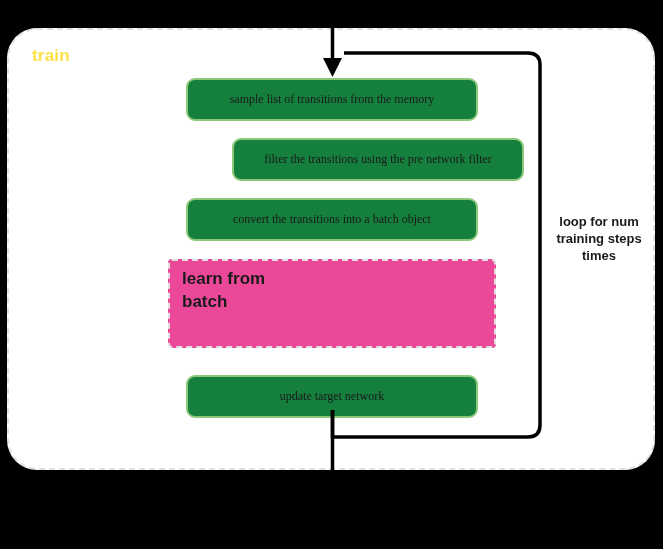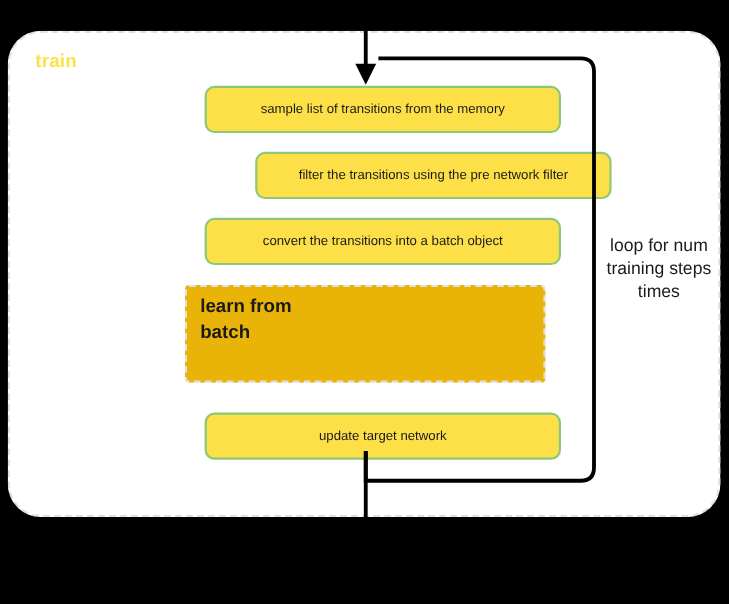--- a/index.html
+++ b/index.html
@@ -35,29 +35,30 @@
     font-size: 17px;
     font-weight: bold;
     color: #fde047;
     letter-spacing: 0.2px;
   }
 
   
   .proc-box {
     position: absolute;
     left: 186px;
-    width: 324px;
+    width: 292px;
     height: 43px;
     box-sizing: border-box;
-    background: #fde047;
+    background: #15803d;
     border: 2.5px solid #8cc878;
     border-radius: 9px;
     display: flex;
     align-items: center;
     justify-content: center;
+    font-family: Liberation Serif, serif;
   }
   .proc-box .proc-label {
     font-size: 12px;
     color: #1a1a1a;
     text-align: center;
     line-height: 1.2;
   }
 
   #proc-box-0 { top: 78px; }
   #proc-box-1 { top: 138px; margin-left: 46px; }
@@ -65,21 +66,21 @@
   #proc-box-3 { top: 375px; }
 
   
   #learn-block {
     position: absolute;
     left: 168px;
     top: 259px;
     width: 328px;
     height: 89px;
     box-sizing: border-box;
-    background: #eab308;
+    background: #ec4899;
     border: 2px dashed #e0e0e0;
     border-radius: 4px;
   }
   #learn-block-title {
     position: absolute;
     left: 12px;
     top: 7px;
     width: 130px;
     font-size: 17px;
     font-weight: bold;
@@ -96,22 +97,22 @@
     height: 549px;
     pointer-events: none;
   }
 
   
   #loop-caption {
     position: absolute;
     left: 547px;
     top: 214px;
     width: 104px;
-    font-size: 16px;
-    font-weight: normal;
+    font-size: 13px;
+    font-weight: bold;
     color: #1a1a1a;
     text-align: center;
     line-height: 1.3;
   }
 </style>
 </head>
 <body>
 
 <div id="train-container"></div>
 

